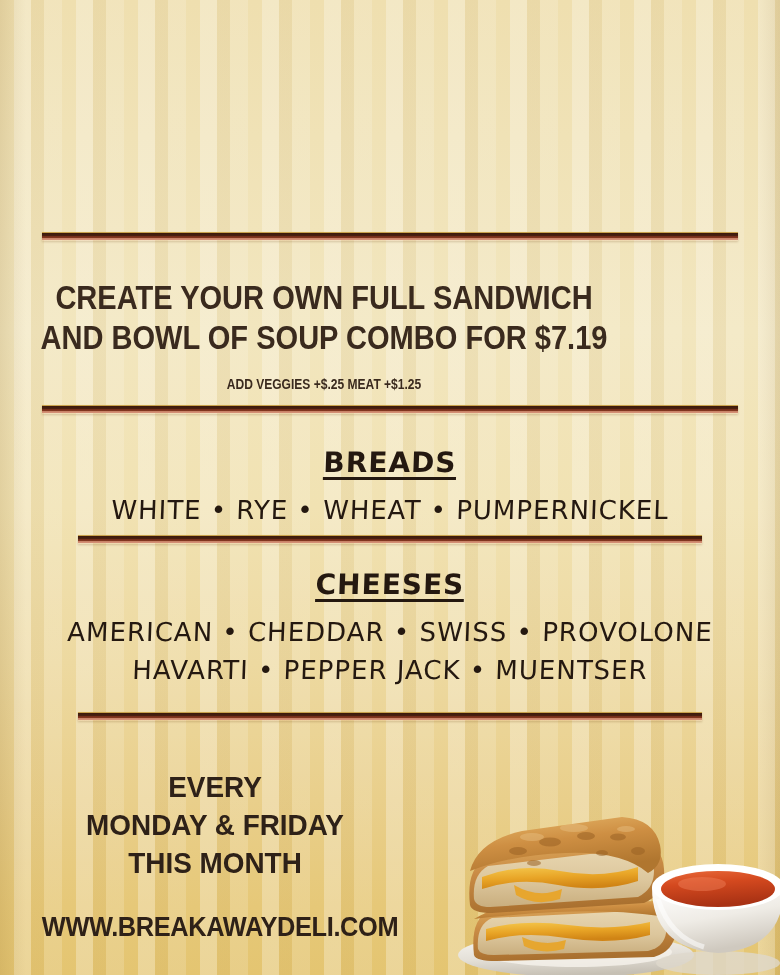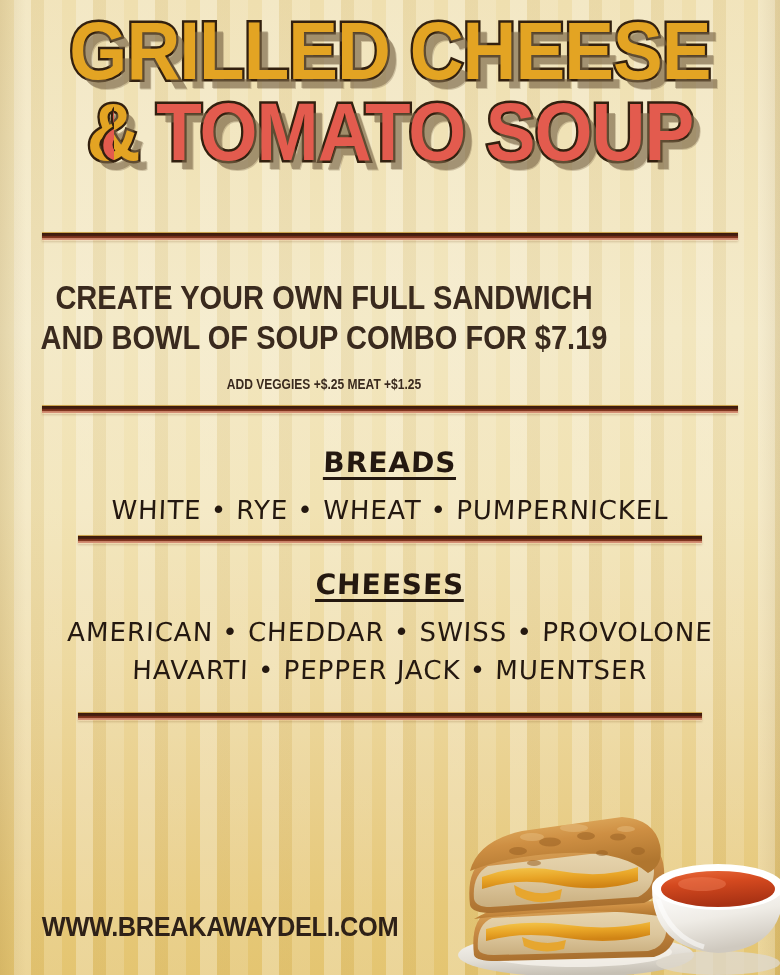--- a/index.html
+++ b/index.html
@@ -194,33 +194,20 @@
 
   
   #food{ right:-6px; bottom:-4px; width:360px; height:200px; z-index:4; }
   #food svg{ display:block; width:100%; height:100%; }
 </style>
 </head>
 <body>
 
 <div id="poster">
 
-  <div id="headline" class="layer">
-    <div class="hl-line" id="hl-line-1">
-      <span class="hl-gold">GRILLED CHEESE</span>
-    </div>
-    <div class="hl-line" id="hl-line-2">
-      <span class="hl-gold amp-wrap">
-        <span class="amp-base">&amp;</span>
-        <span class="amp-clip">
-          <span class="amp-inner">&amp;</span>
-        </span>
-      </span><span class="hl-red" style="margin-left:18px;">TOMATO</span><span class="hl-red" style="margin-left:22px;">SOUP</span>
-    </div>
-  </div>
 
   <div class="divider" id="divider-top"></div>
   <div class="divider" id="divider-combo"></div>
   <div class="divider" id="divider-breads"></div>
   <div class="divider" id="divider-cheese"></div>
 
   <div id="combo" class="layer">
     <div class="combo-line">CREATE YOUR OWN FULL SANDWICH</div>
     <div class="combo-line">AND BOWL OF SOUP COMBO FOR $7.19</div>
     <div id="combo-note">ADD VEGGIES +$.25   MEAT +$1.25</div>
@@ -230,20 +217,25 @@
     <div class="section-title">BREADS</div>
     <div class="section-items">WHITE  •  RYE  •  WHEAT •  PUMPERNICKEL</div>
   </div>
 
   <div id="section-cheeses" class="layer section">
     <div class="section-title">CHEESES</div>
     <div class="section-items">AMERICAN • CHEDDAR •  SWISS  •  PROVOLONE</div>
     <div class="section-items" style="margin-top:2px;">HAVARTI •  PEPPER JACK  •  MUENTSER</div>
   </div>
 
+  <div id="schedule" class="layer">
+    <div class="sched-line">EVERY</div>
+    <div class="sched-line">MONDAY &amp; FRIDAY</div>
+    <div class="sched-line">THIS MONTH</div>
+  </div>
 
   <div id="url" class="layer">WWW.BREAKAWAYDELI.COM</div>
 
   <div id="food" class="layer">
     <svg viewBox="0 0 360 200" xmlns="http://www.w3.org/2000/svg">
       <defs>
         <linearGradient id="gCrust" x1="0" y1="0" x2="0.3" y2="1">
           <stop offset="0%" stop-color="#D9A košt"></stop>
         </linearGradient>
         <linearGradient id="crustA" x1="0" y1="0" x2="0.2" y2="1">

